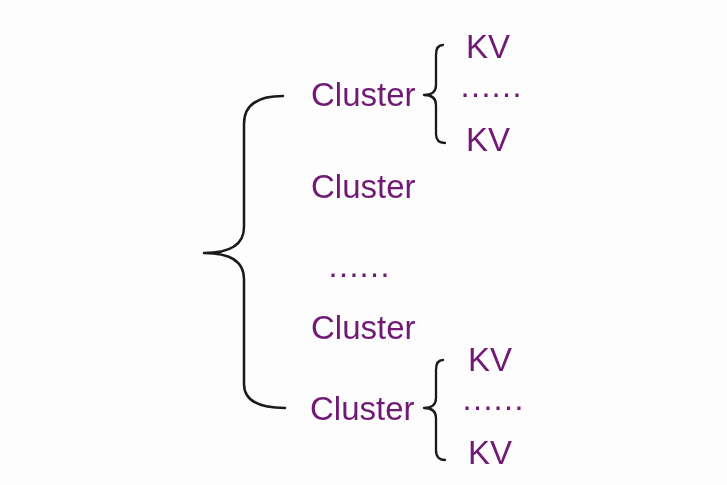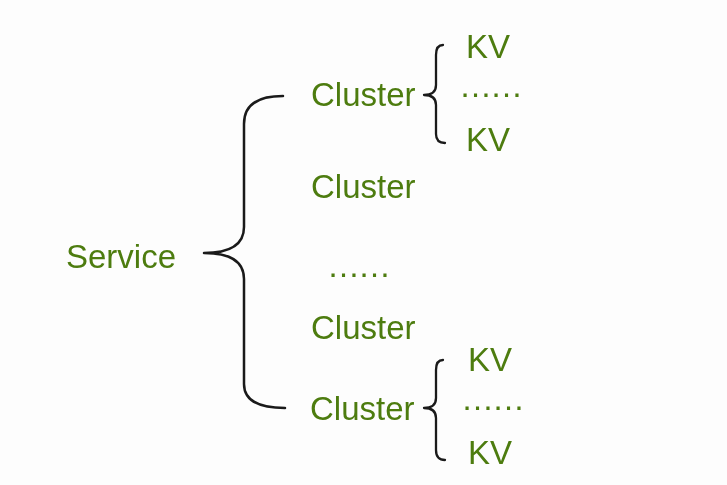--- a/index.html
+++ b/index.html
@@ -15,21 +15,21 @@
     font-family: "Liberation Sans", sans-serif;
     color: #1a1a1a;
     overflow: hidden;
   }
   .label {
     position: absolute;
     font-size: 33px;
     line-height: 40px;
     height: 40px;
     white-space: nowrap;
-    color: #4d7c0f;
+    color: #701a75;
   }
   .dots {
     letter-spacing: -2px;
   }
   .braces-layer {
     position: absolute;
     left: 0;
     top: 0;
     width: 727px;
     height: 485px;
@@ -61,21 +61,20 @@
 <body>
 
 <div class="stage">
 
   <svg class="braces-layer" viewBox="0 0 727 485" aria-hidden="true">
     <path class="brace brace-big" d="M 283 96 Q 244 96 244 124 L 244 227 Q 244 253 204 253 Q 244 253 244 279 L 244 384 Q 244 408 285 408"></path>
     <path class="brace brace-small" d="M 443 45 Q 436 45 436 55 L 436 85 Q 436 95 424 95 Q 436 95 436 105 L 436 134 Q 436 143 445 143"></path>
     <path class="brace brace-small" d="M 443 360 Q 436 360 436 370 L 436 398 Q 436 408 424 408 Q 436 408 436 418 L 436 450 Q 436 460 445 460"></path>
   </svg>
 
-  <div class="label pos-service">Service</div>
 
   <div class="label pos-cluster1">Cluster</div>
 
   <div class="label pos-kv1a">KV</div>
 
   <div class="label dots pos-dots-kv1">……</div>
 
   <div class="label pos-kv1b">KV</div>
 
   <div class="label pos-cluster2">Cluster</div>

